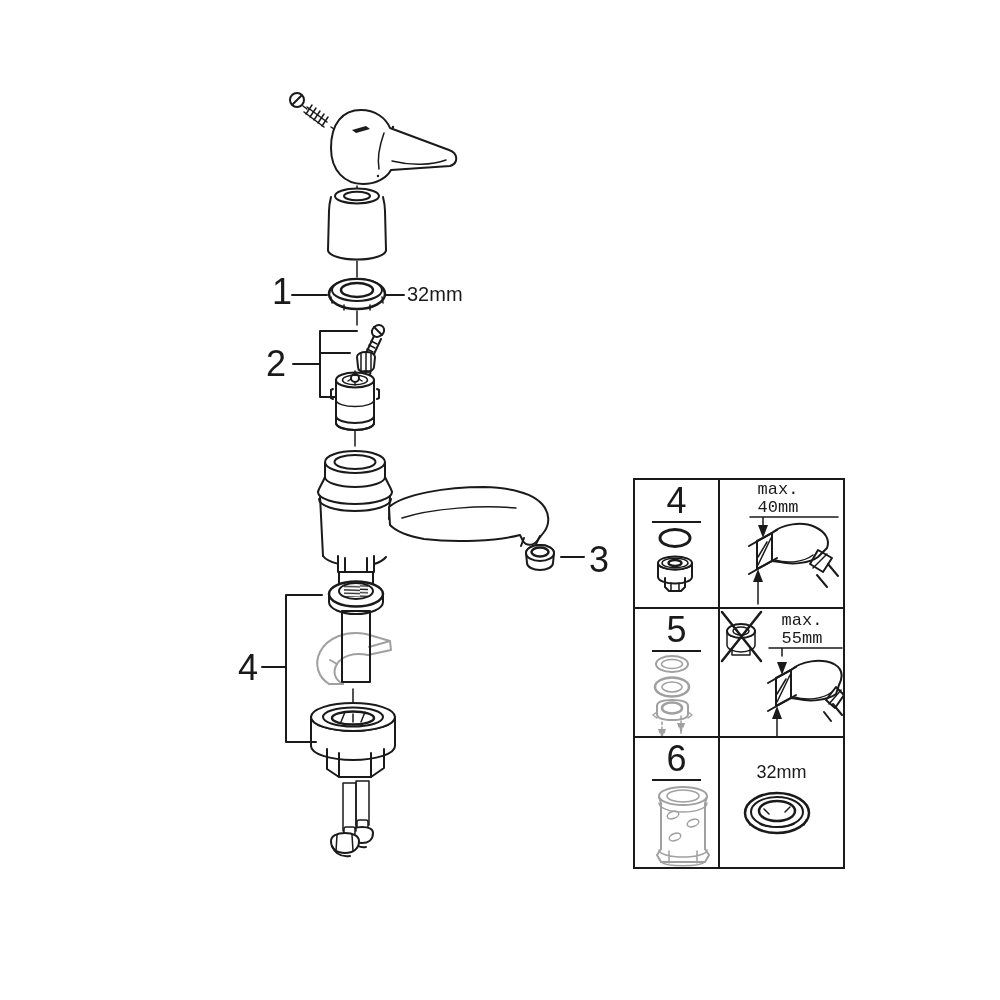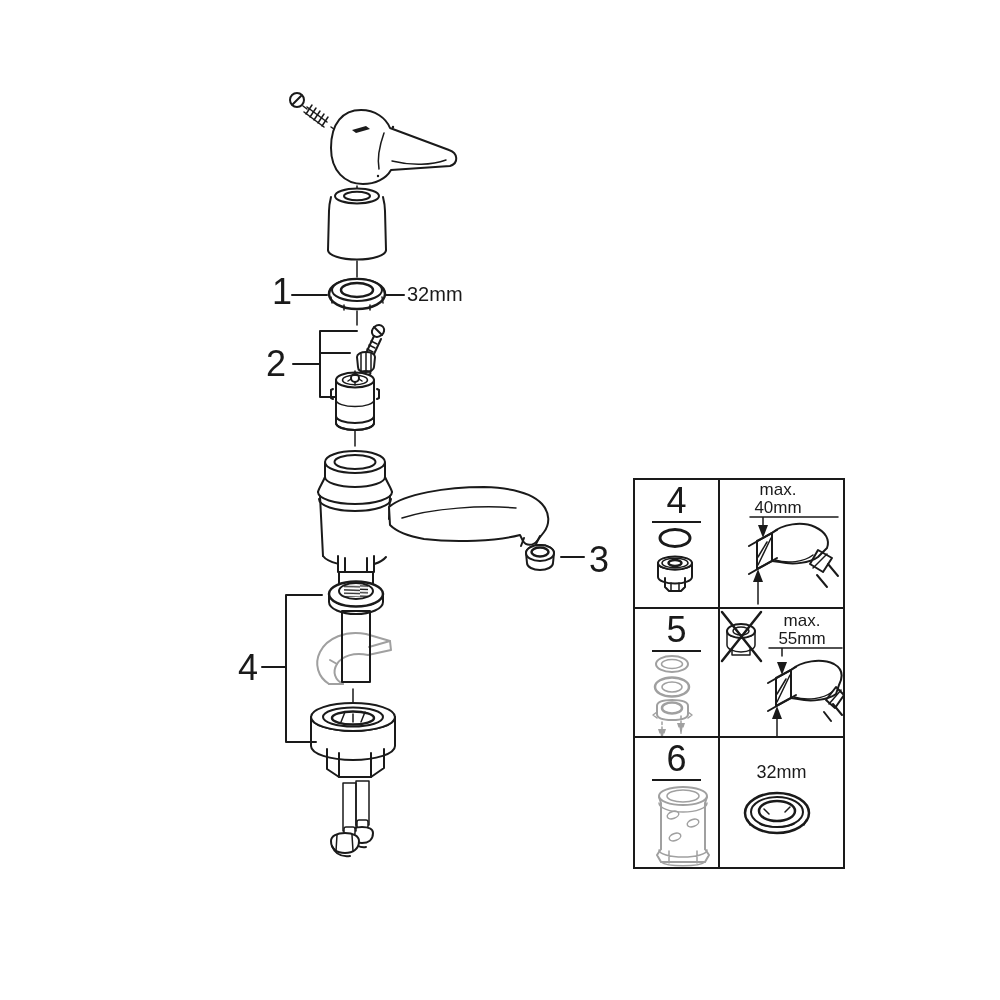--- a/index.html
+++ b/index.html
@@ -35,21 +35,21 @@
     display:grid;grid-template-columns:85px 1fr;grid-template-rows:129px 129px 1fr;
     background:var(--background);
   }
   .cell{position:relative;box-sizing:border-box;overflow:hidden;}
   .cell.cr{border-right:2px solid var(--line);}
   .cell.cb{border-bottom:2px solid var(--line);}
   .numwrap{display:flex;flex-direction:column;align-items:center;padding-top:2px;}
   .num{font-size:36px;line-height:1.05;padding:0 14px 1px;border-bottom:2px solid var(--line);}
   .partsvg{display:block;margin:2px auto 0;}
   .cellsvg{position:absolute;left:0;top:0;}
-  .dims{position:absolute;text-align:center;font-size:17px;line-height:1.06;}
+  .dims{position:absolute;text-align:center;font-size:17px;line-height:1.06;font-family:Liberation Mono, monospace;}
   .dims span{display:block;}
   .dim32{position:absolute;top:24px;left:0;right:0;text-align:center;font-size:18px;}
 </style>
 </head>
 <body>
 
 <div class="canvas">
 
   <svg class="diagram" width="1000" height="1000" viewBox="0 0 1000 1000" style="position:absolute;left:0;top:0;">
     <defs>

